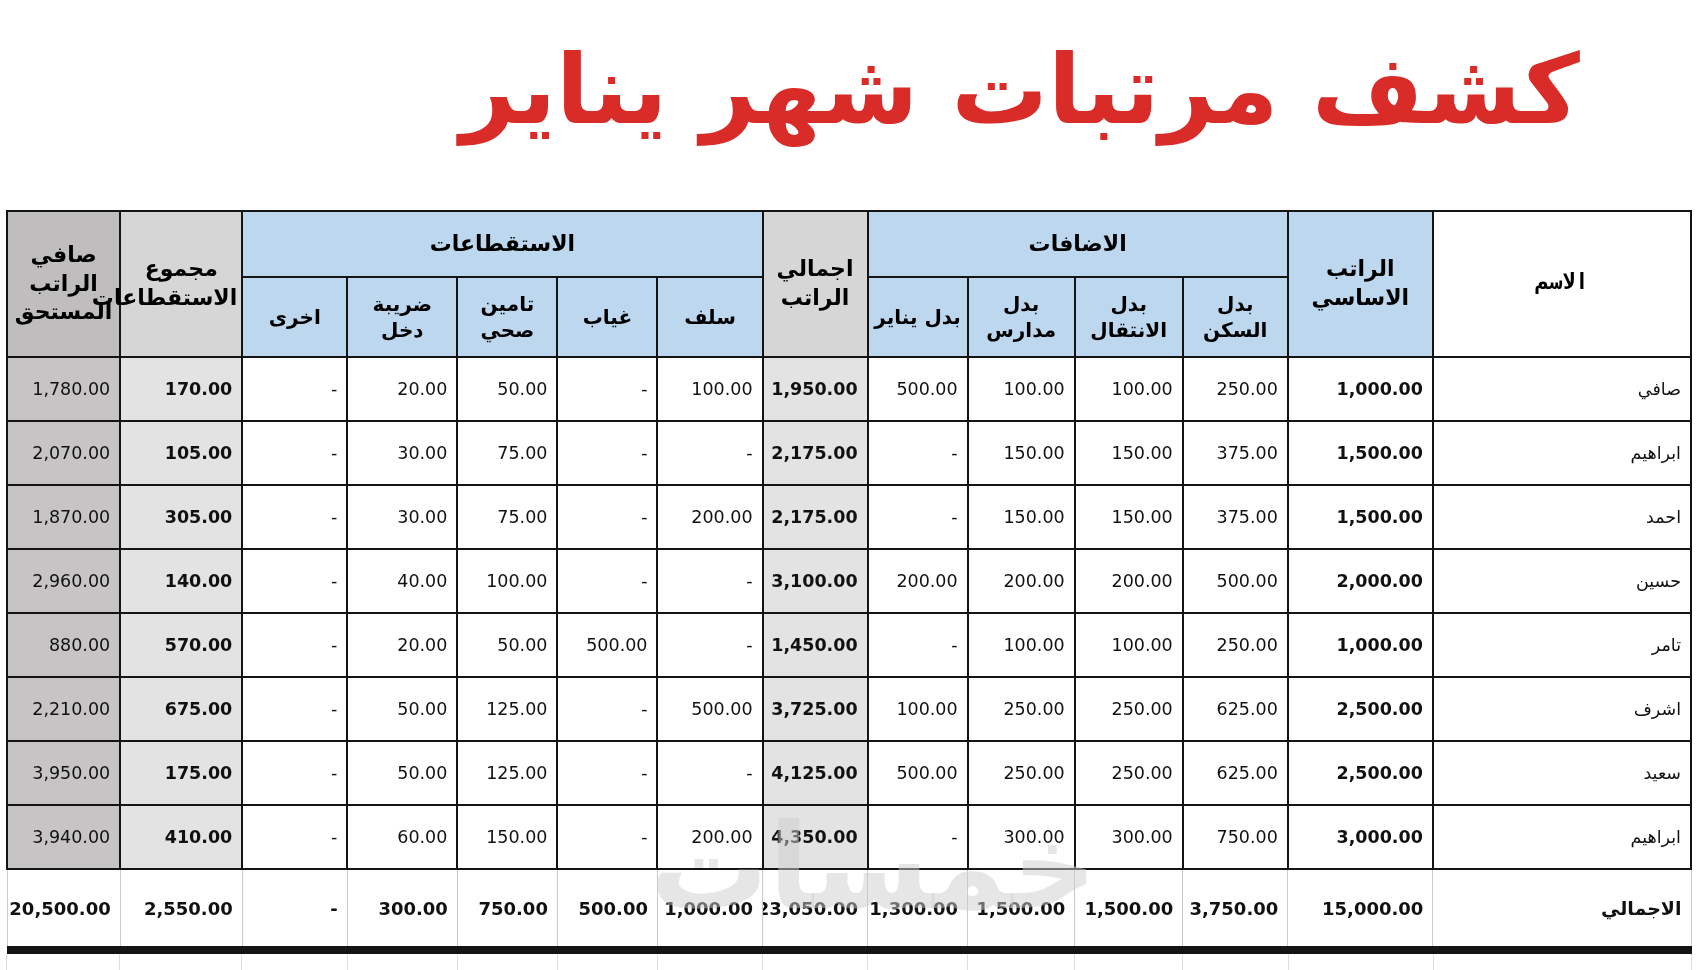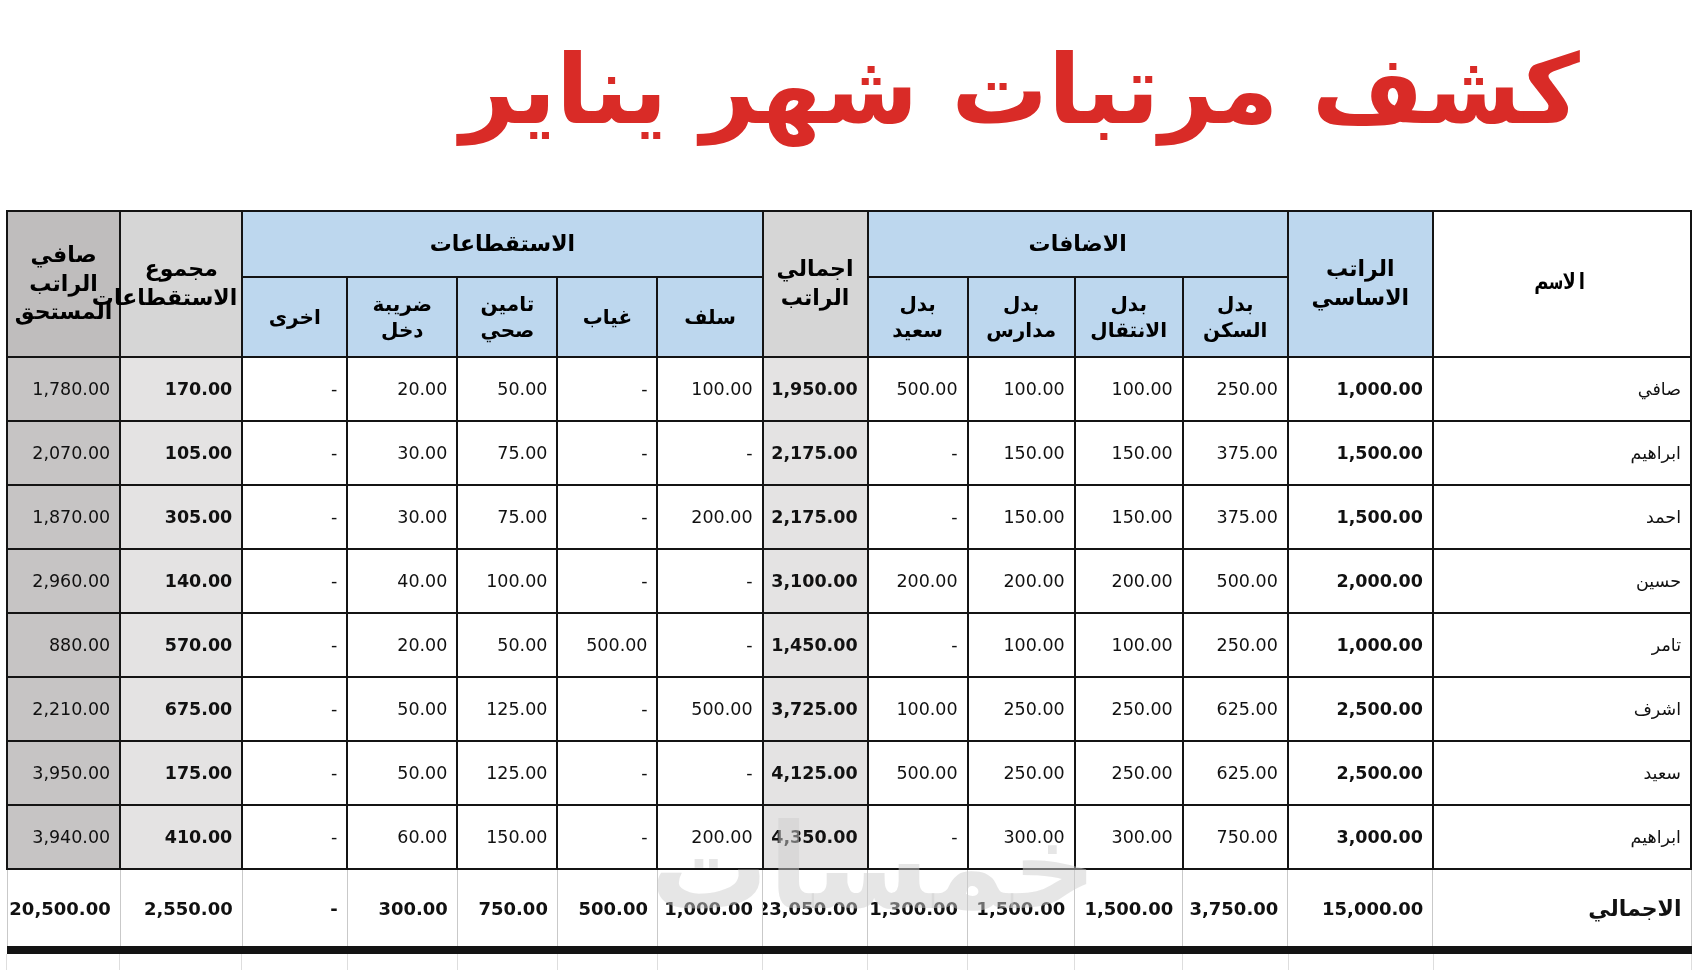--- a/index.html
+++ b/index.html
@@ -37,21 +37,21 @@
   td.shade-dark{background:var(--net-cell-gray);}
   td.cell-name{
     background:#fff;vertical-align:bottom;font-size:19px;padding:2px 10px 7px;
   }
   td.dash{text-align:center;}
   tr.totals td{
     border-left:1px solid #c9c9c9;border-right:1px solid #c9c9c9;
     border-top:2px solid var(--border-black);border-bottom:8px solid #131313;
     background:#fff;font-weight:bold;font-size:18px;height:76px;
   }
-  tr.totals td.cell-name{vertical-align:middle;font-size:22px;}
+  tr.totals td.cell-name{vertical-align:middle;font-size:19px;}
   table.ghost{
     table-layout:fixed;border-collapse:collapse;width:1686px;margin:0 8px 0 6px;direction:rtl;
   }
   table.ghost td{
     border:1px solid #dedede;border-top:none;height:52px;background:transparent;
   }
   .watermark{
     position:absolute;left:650px;top:798px;z-index:6;pointer-events:none;
     font-size:118px;font-weight:bold;color:rgba(205,205,205,0.5);
     letter-spacing:4px;
@@ -86,21 +86,21 @@
       <th colspan="4" class="h-blue">الاضافات</th>
       <th rowspan="2" class="h-gray rs">اجمالي الراتب</th>
       <th colspan="5" class="h-blue">الاستقطاعات</th>
       <th rowspan="2" class="h-gray rs">مجموع الاستقطاعات</th>
       <th rowspan="2" class="h-net rs">صافي الراتب المستحق</th>
     </tr>
     <tr class="hr2">
       <th class="h-blue">بدل السكن</th>
       <th class="h-blue">بدل الانتقال</th>
       <th class="h-blue">بدل مدارس</th>
-      <th class="h-blue">بدل سعيد</th>
+      <th class="h-blue">بدل يناير</th>
       <th class="h-blue">سلف</th>
       <th class="h-blue">غياب</th>
       <th class="h-blue">تامين صحي</th>
       <th class="h-blue">ضريبة دخل</th>
       <th class="h-blue">اخرى</th>
     </tr>
   </thead>
   <tbody id="sheet-body">
       <tr>
         <td class="cell-name">صافي</td>

